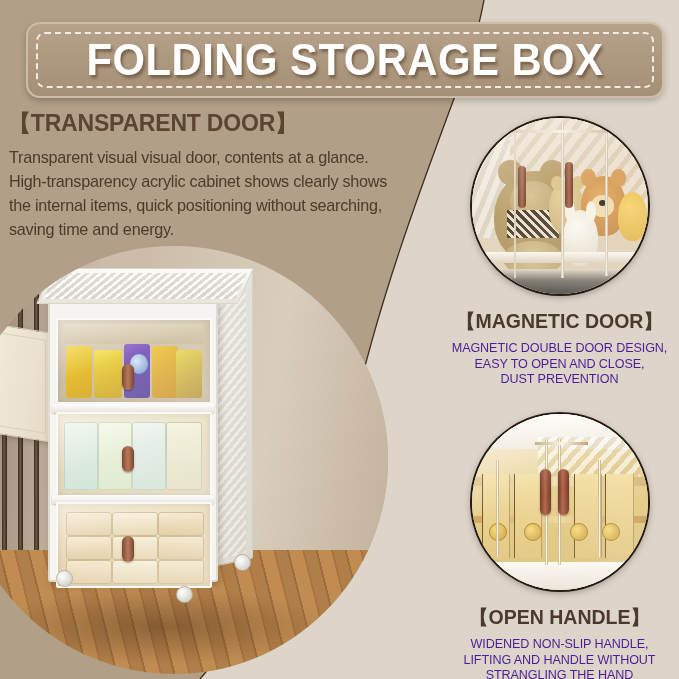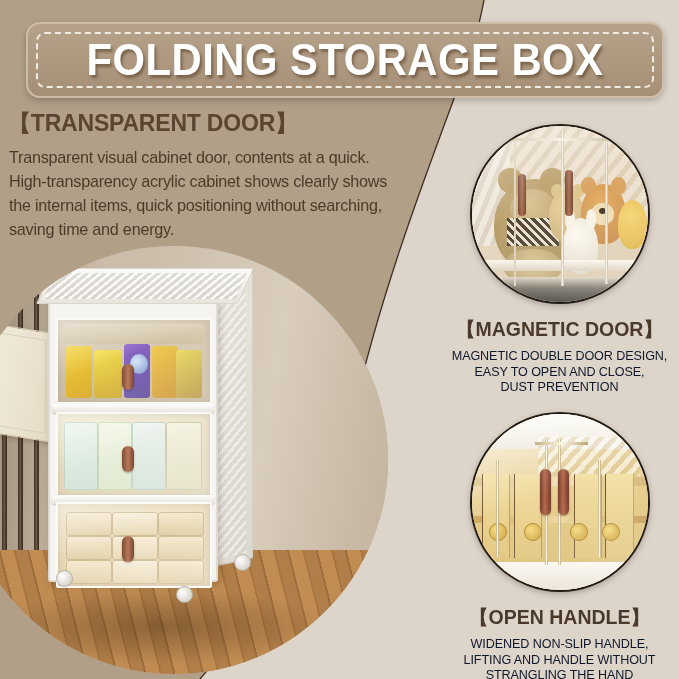--- a/index.html
+++ b/index.html
@@ -223,21 +223,21 @@
     margin-top: 12px;
     font-size: 19.5px;
     font-weight: 700;
     color: #4a3a2b;
     letter-spacing: 0px;
   }
   .feat-desc {
     margin-top: 6px;
     font-size: 12.6px;
     line-height: 15.5px;
-    color: #0f172a;
+    color: #4c1d95;
     letter-spacing: -0.1px;
   }
   .feat-desc span { display:block; }
 
   
   .bears-bg{
     position:absolute; inset:0;
     background:linear-gradient(160deg,#efe6d7 0%,#e5d7c0 40%,#d8c3a2 100%);
   }
   .bears-wall{
@@ -312,21 +312,21 @@
     <path d="M 484 0 C 480 22 472 54 455 96 C 420 190 378 302 352 420 C 330 520 268 600 200 679" fill="none" stroke="#3a2e22" stroke-width="1.3"></path>
   </svg>
 
   <div class="banner-wrap">
     <div class="banner-dash"></div>
     <div class="banner-title">FOLDING STORAGE BOX</div>
   </div>
 
   <div class="left-head">【TRANSPARENT DOOR】</div>
   <div class="left-body">
-    <p>Transparent visual cabinet door, contents at a quick.</p>
+    <p>Transparent visual visual door, contents at a glance.</p>
     <p>High-transparency acrylic cabinet shows clearly shows</p>
     <p>the internal items, quick positioning without searching,</p>
     <p>saving time and energy.</p>
   </div>
 
   <div class="hero-circle">
     <div class="hero-inner">
       <div class="room-wall"></div>
       <div class="room-wall2"></div>
       <div class="wall-panel" style="left:42px;"></div>
@@ -390,21 +390,21 @@
           <div class="cab-top-tex"></div>
         </div>
 
         <div class="caster" style="left:8px;  top:302px;"></div>
         <div class="caster" style="left:128px;top:318px;"></div>
         <div class="caster" style="left:186px;top:286px;"></div>
       </div>
     </div>
   </div>
 
-  <div class="feature" style="top:124px;">
+  <div class="feature" style="top:116px;">
     <div class="feat-circle">
       <div class="bears-bg"></div>
       <div class="bears-left-wall"></div>
       <div class="bears-wall"></div>
 
       <div class="bear" style="left:13%; top:30%; width:46%; height:52%; background:radial-gradient(circle at 38% 30%,#c3a772,#a2884f);"></div>
       <div class="bear-ear" style="left:15%; top:24%; width:14%; height:14%; background:#b79b63;"></div>
       <div class="bear-ear" style="left:39%; top:24%; width:14%; height:14%; background:#b79b63;"></div>
       <div class="bear" style="left:22%; top:36%; width:26%; height:22%; background:radial-gradient(circle at 45% 40%,#d8c18e,#bda272); border-radius:50%;"></div>
       <div style="position:absolute; left:20%; top:52%; width:30%; height:16%; background:repeating-linear-gradient(45deg,#3d3025 0 3px,#efe7d6 3px 6px); opacity:.9;"></div>

